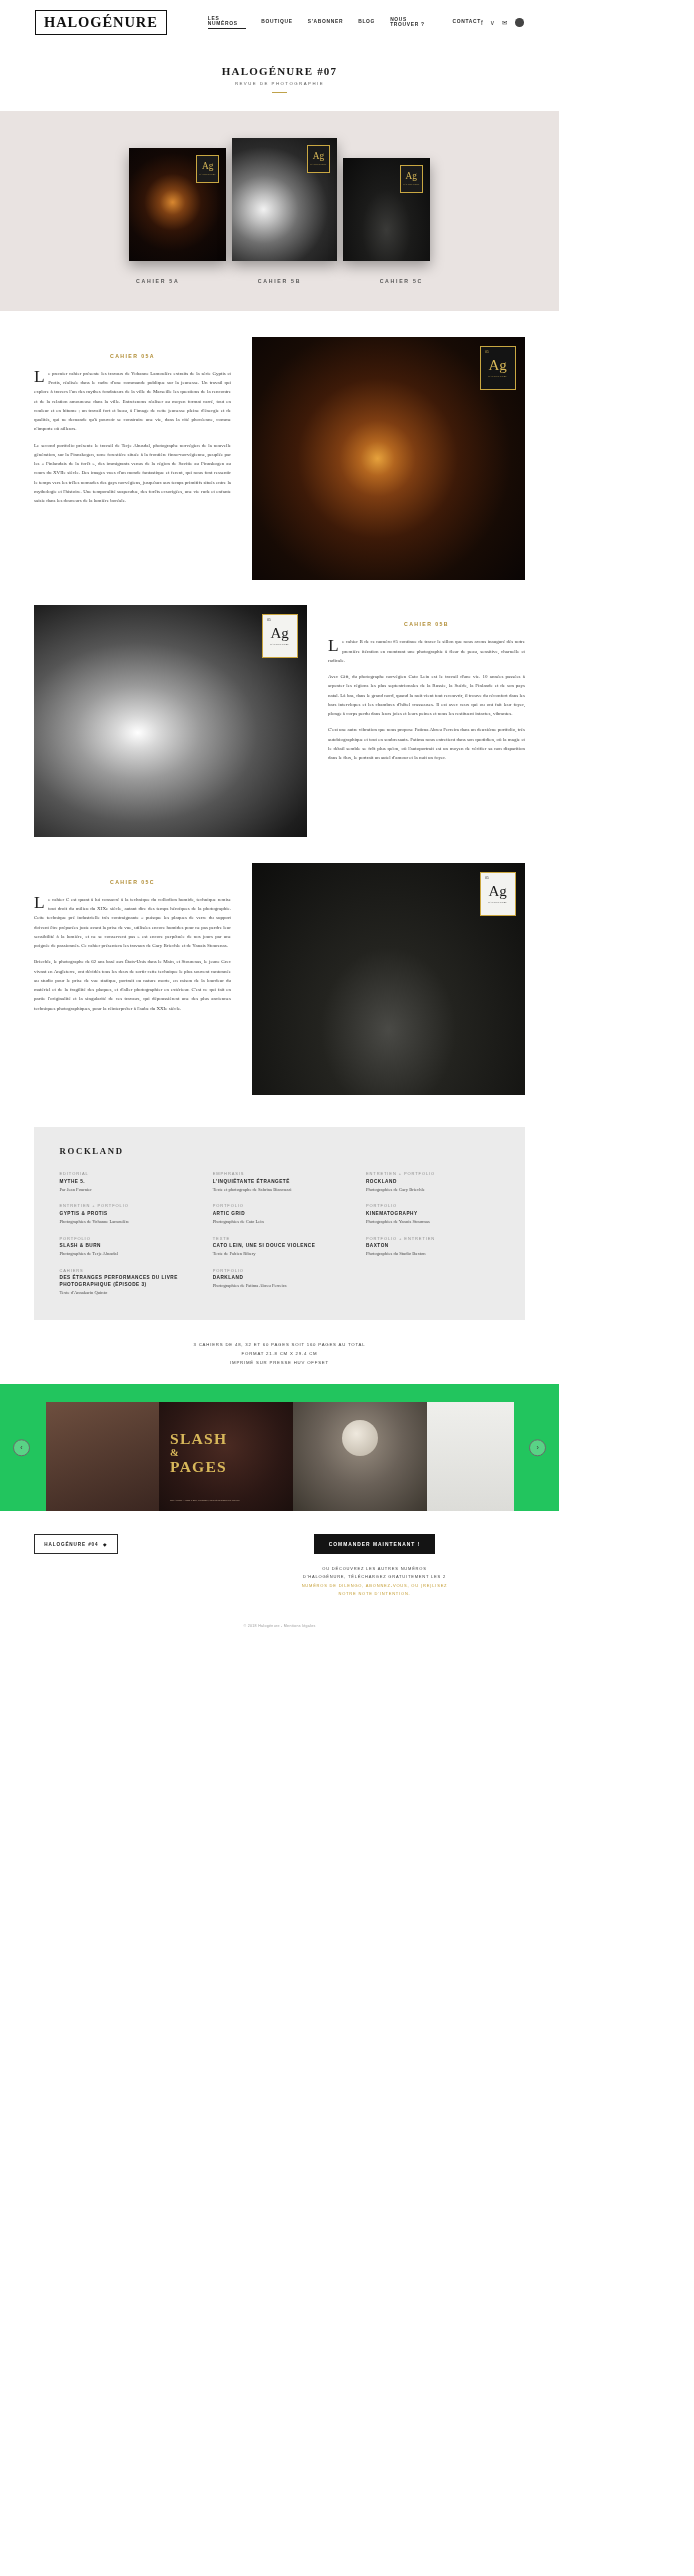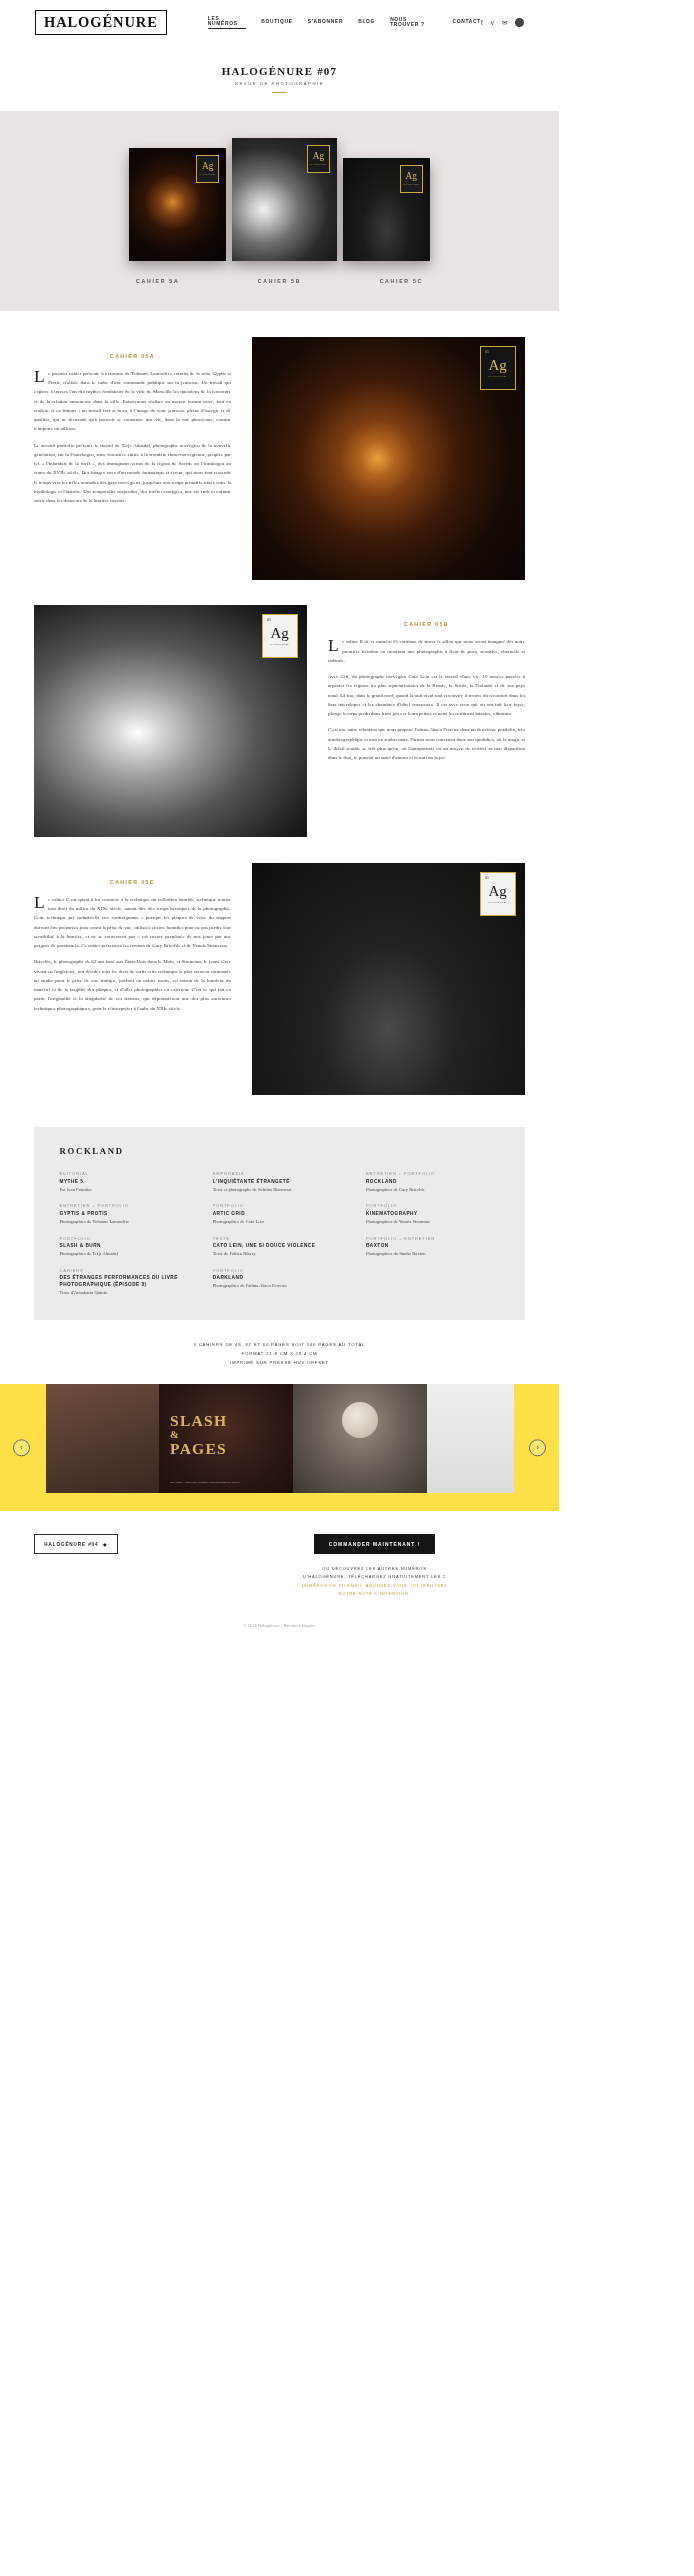--- a/index.html
+++ b/index.html
@@ -263,25 +263,25 @@
     padding: 19.7px 0 17.4px;
     font-size: 4.3px;
     letter-spacing: 0.8px;
     line-height: 2.1;
     color: #3b3b3b;
     text-transform: uppercase;
   }
 
   
   .carousel {
-    background: #fde047;
+    background: #22c55e;
     position: relative;
     height: 127px;
     display: flex;
-    align-items: flex-start;
+    align-items: flex-end;
     justify-content: center;
     gap: 0;
   }
   .slide { height: 109px; }
   .s1 { width: 113px; background: linear-gradient(160deg,#6e4f3f,#3a2620); }
   .s2 { width: 134px;
         background: radial-gradient(ellipse at 50% 40%, #4a2a22 0%, #2b1714 60%, #1b0f0d 100%);
         position: relative; }
   .s2 .lbl {
     position:absolute; left: 11.6px; top: 30px;

